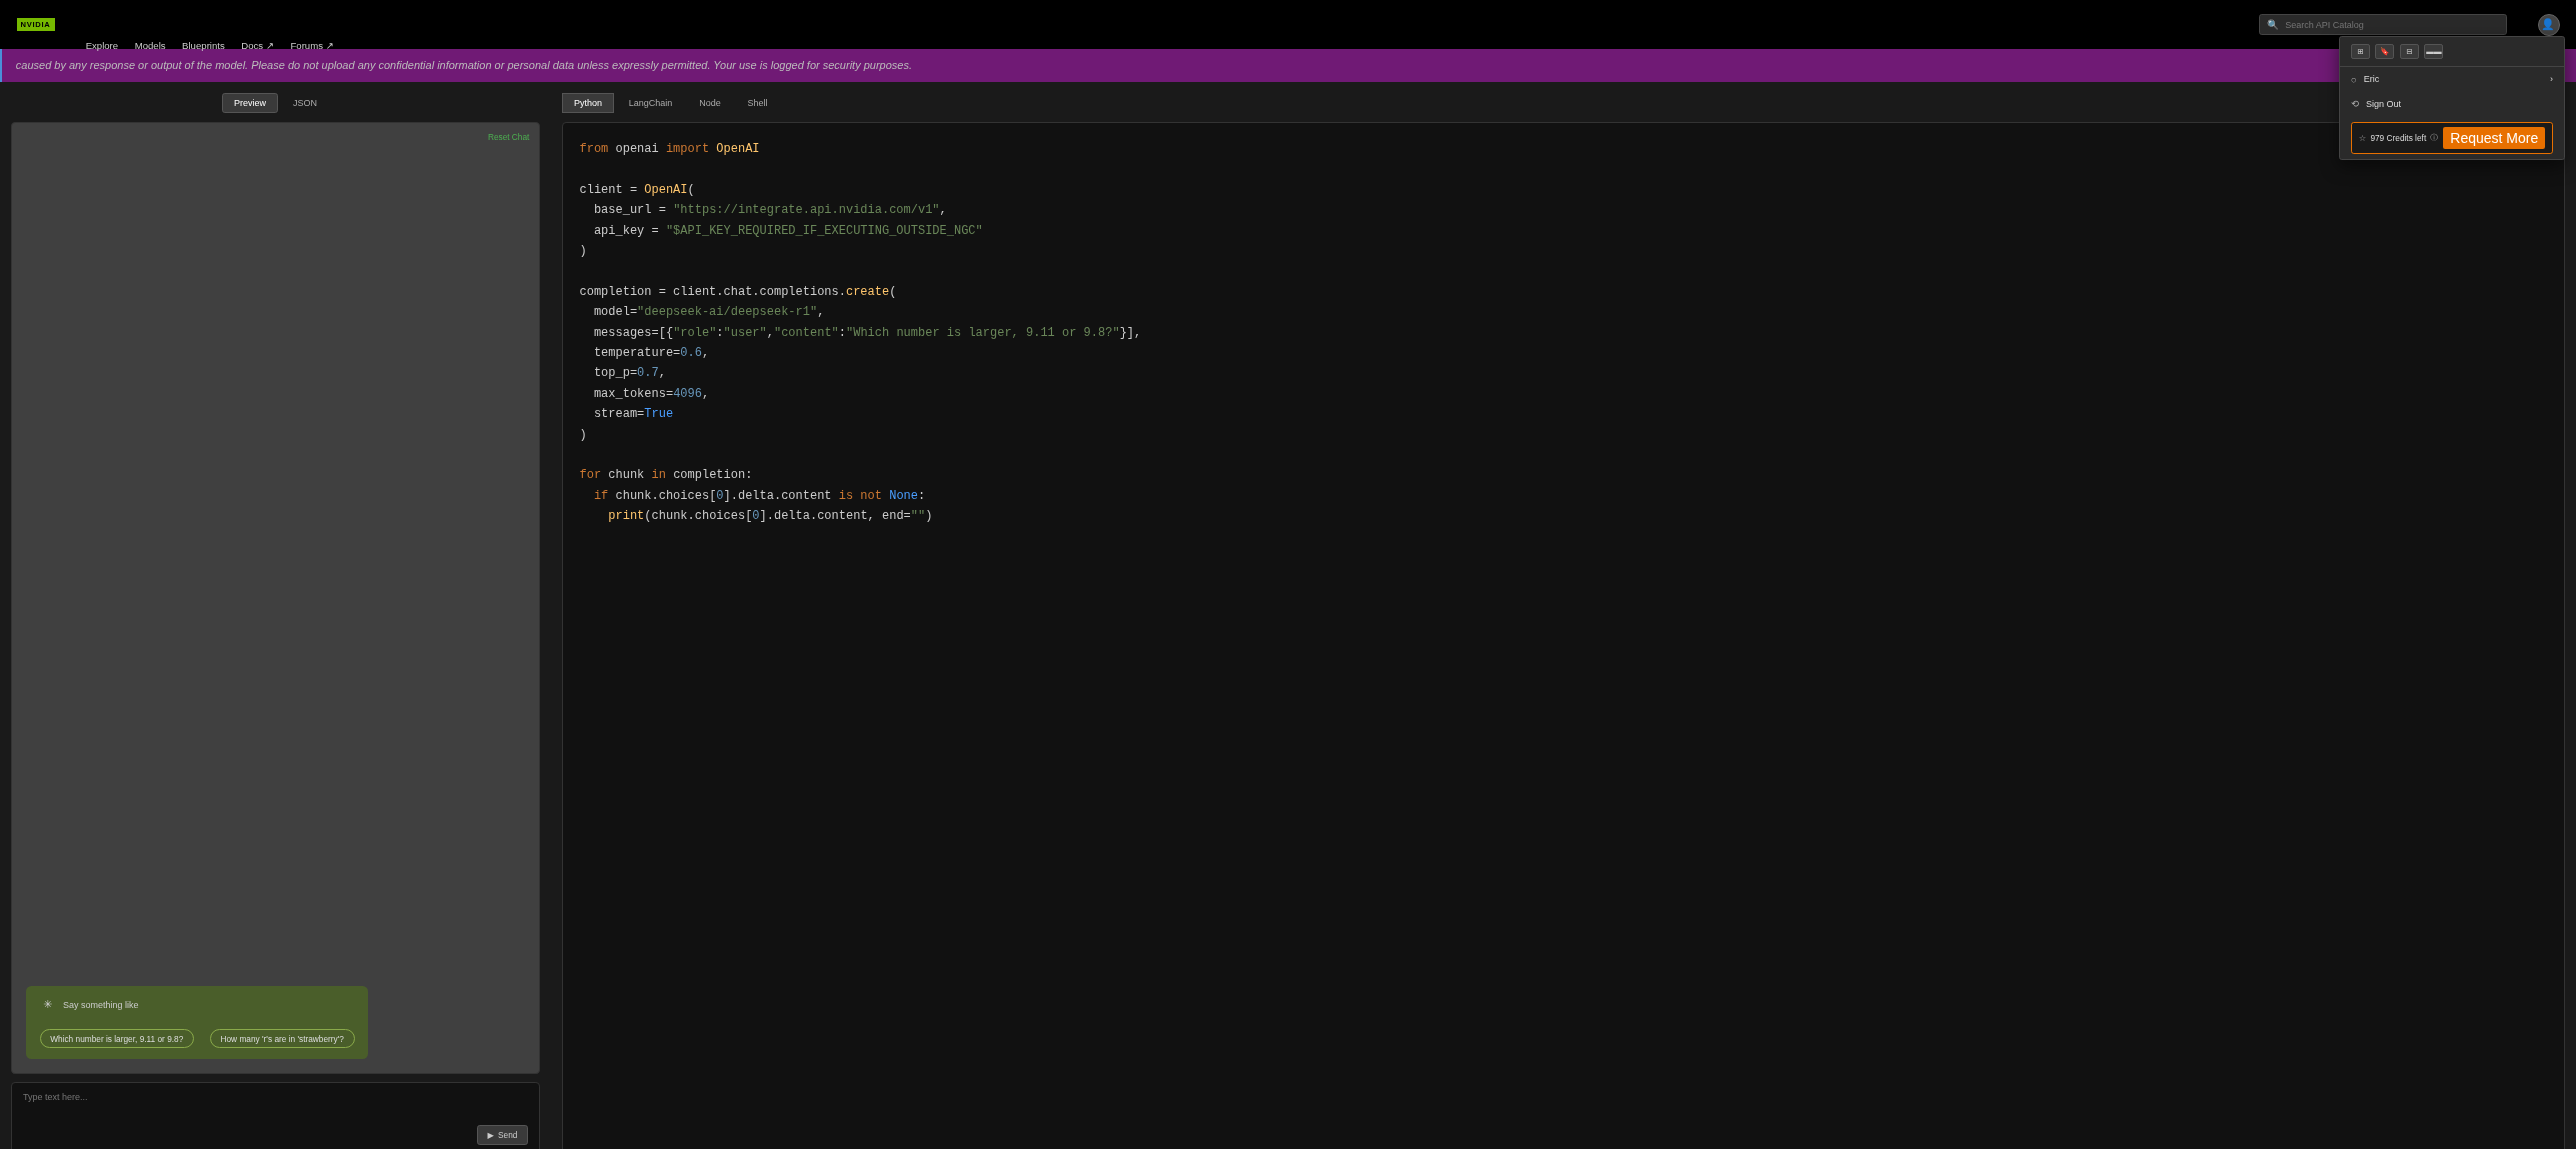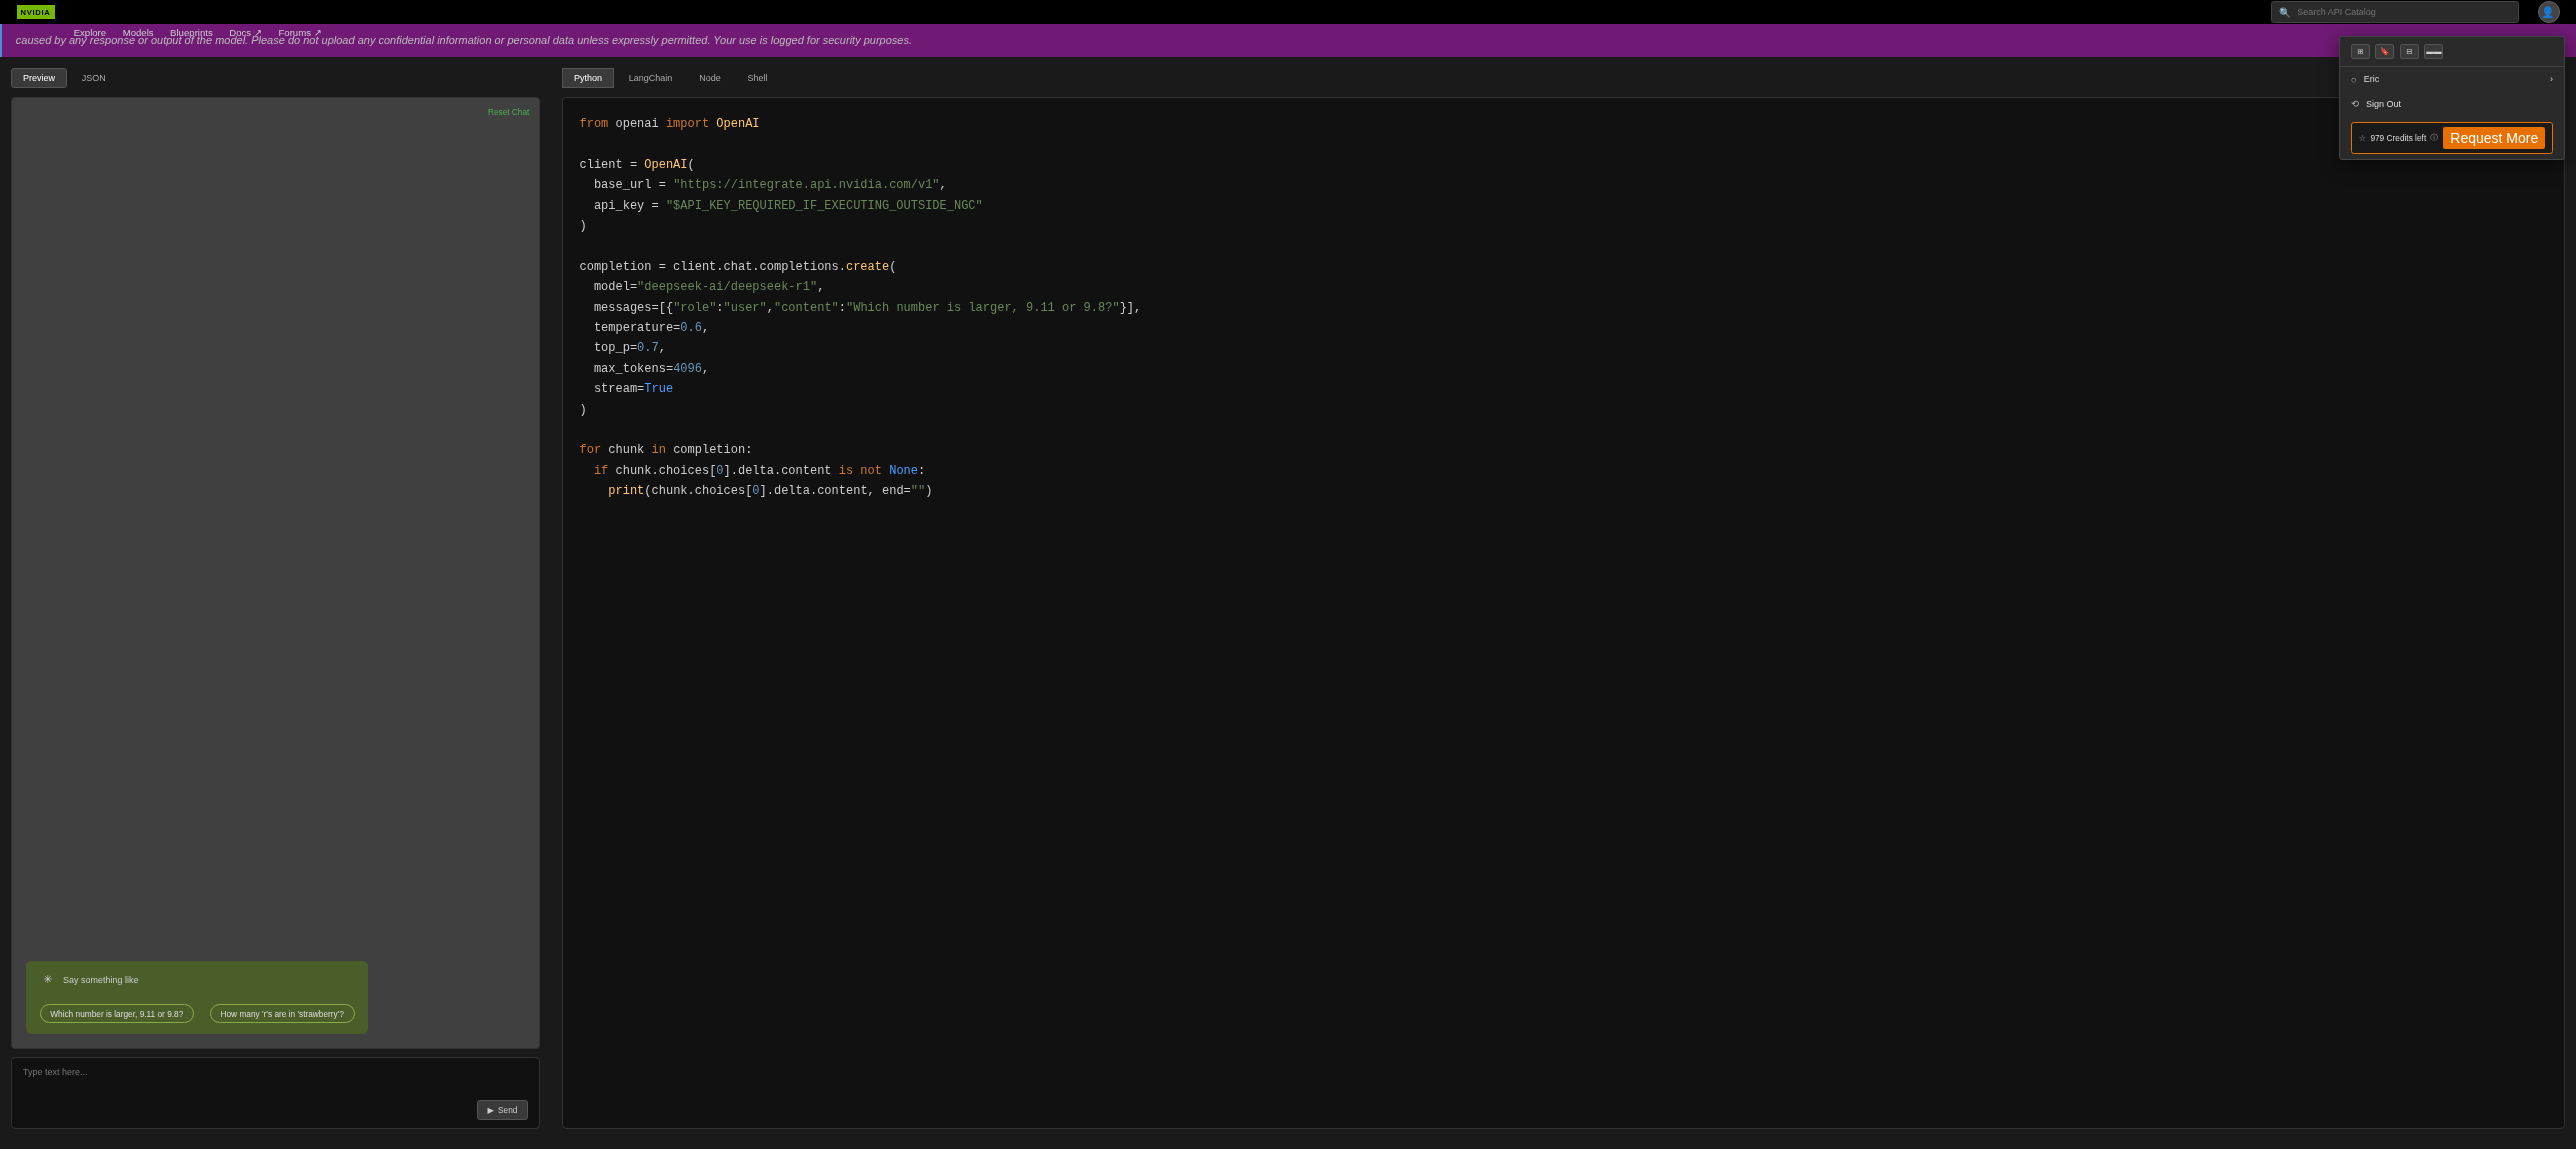--- a/index.html
+++ b/index.html
@@ -11,22 +11,22 @@
       min-height: 100vh;
       overflow: hidden;
     }
 
     
     .nav {
       background: #000;
       display: flex;
       align-items: center;
       padding: 0 16.5px;
-      height: 24px;
-      gap: 19px;
+      height: 49px;
+      gap: 31px;
       position: relative;
       z-index: 100;
     }
     .nav-logo {
       display: flex;
       align-items: center;
       gap: 2.8px;
     }
     .nvidia-logo {
       background: #76b900;
@@ -180,20 +180,21 @@
       display: flex;
       flex-direction: column;
       padding: 11px;
       gap: 8.3px;
       max-width: 551px;
     }
 
     .tab-bar {
       display: flex;
       gap: 2.8px;
+      justify-content: center;
     }
     .tab {
       padding: 4.1px 11px;
       border-radius: 2.8px;
       cursor: pointer;
       font-size: 9px;
       color: #aaa;
       background: transparent;
       border: 0.7px solid transparent;
     }

